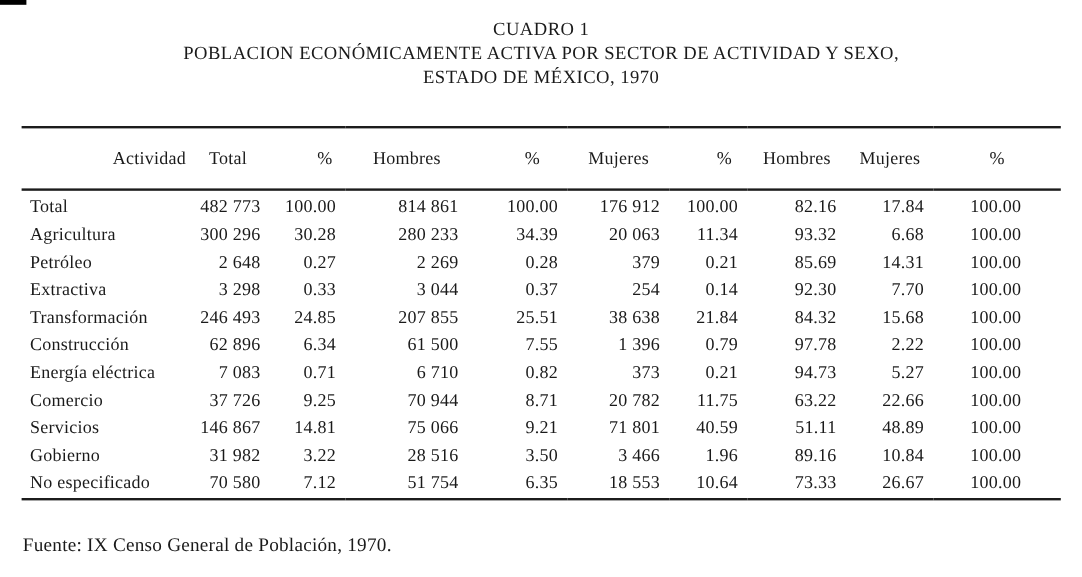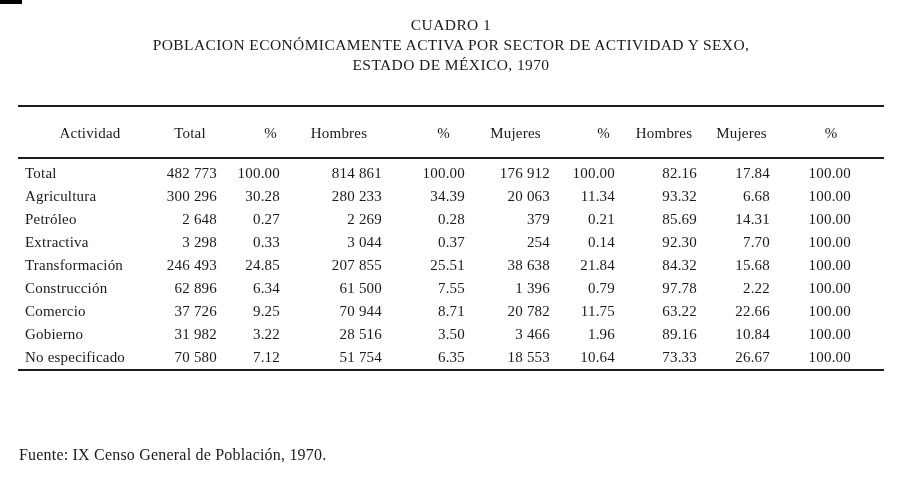--- a/index.html
+++ b/index.html
@@ -53,21 +53,21 @@
   }
   thead th {
     font-weight: normal;
     height: 47px;
     padding: 3px 0 0 0;
     vertical-align: middle;
     border-bottom: 2px solid #1c1c1c;
     white-space: nowrap;
     overflow: visible;
   }
-  th.h-left   { text-align: center;  padding-left: 7px; margin-left: 38px; }
+  th.h-left   { text-align: right;  padding-left: 7px; margin-left: 38px; }
   th.h-center { text-align: center; }
   th.h-pct-a  { text-align: right; padding-right: 11px; }
   th.h-pct-b  { text-align: right; padding-right: 23px; }
   th.h-pct-c  { text-align: right; padding-right: 13px; }
   tr.spacer-row td { height: 3px; padding: 0; border: none; }
   tbody td {
     height: 23px;
     padding: 0;
     vertical-align: middle;
     white-space: nowrap;
@@ -194,32 +194,56 @@
           <td class="c-num">6.34</td>
           <td class="c-num">61 500</td>
           <td class="c-num">7.55</td>
           <td class="c-num">1 396</td>
           <td class="c-num">0.79</td>
           <td class="c-num">97.78</td>
           <td class="c-num">2.22</td>
           <td class="c-last">100.00</td>
         </tr>
         <tr>
+          <td class="c-act">Energía eléctrica</td>
+          <td class="c-num">7 083</td>
+          <td class="c-num">0.71</td>
+          <td class="c-num">6 710</td>
+          <td class="c-num">0.82</td>
+          <td class="c-num">373</td>
+          <td class="c-num">0.21</td>
+          <td class="c-num">94.73</td>
+          <td class="c-num">5.27</td>
+          <td class="c-last">100.00</td>
+        </tr>
+        <tr>
           <td class="c-act">Comercio</td>
           <td class="c-num">37 726</td>
           <td class="c-num">9.25</td>
           <td class="c-num">70 944</td>
           <td class="c-num">8.71</td>
           <td class="c-num">20 782</td>
           <td class="c-num">11.75</td>
           <td class="c-num">63.22</td>
           <td class="c-num">22.66</td>
           <td class="c-last">100.00</td>
         </tr>
         <tr>
+          <td class="c-act">Servicios</td>
+          <td class="c-num">146 867</td>
+          <td class="c-num">14.81</td>
+          <td class="c-num">75 066</td>
+          <td class="c-num">9.21</td>
+          <td class="c-num">71 801</td>
+          <td class="c-num">40.59</td>
+          <td class="c-num">51.11</td>
+          <td class="c-num">48.89</td>
+          <td class="c-last">100.00</td>
+        </tr>
+        <tr>
           <td class="c-act">Gobierno</td>
           <td class="c-num">31 982</td>
           <td class="c-num">3.22</td>
           <td class="c-num">28 516</td>
           <td class="c-num">3.50</td>
           <td class="c-num">3 466</td>
           <td class="c-num">1.96</td>
           <td class="c-num">89.16</td>
           <td class="c-num">10.84</td>
           <td class="c-last">100.00</td>

